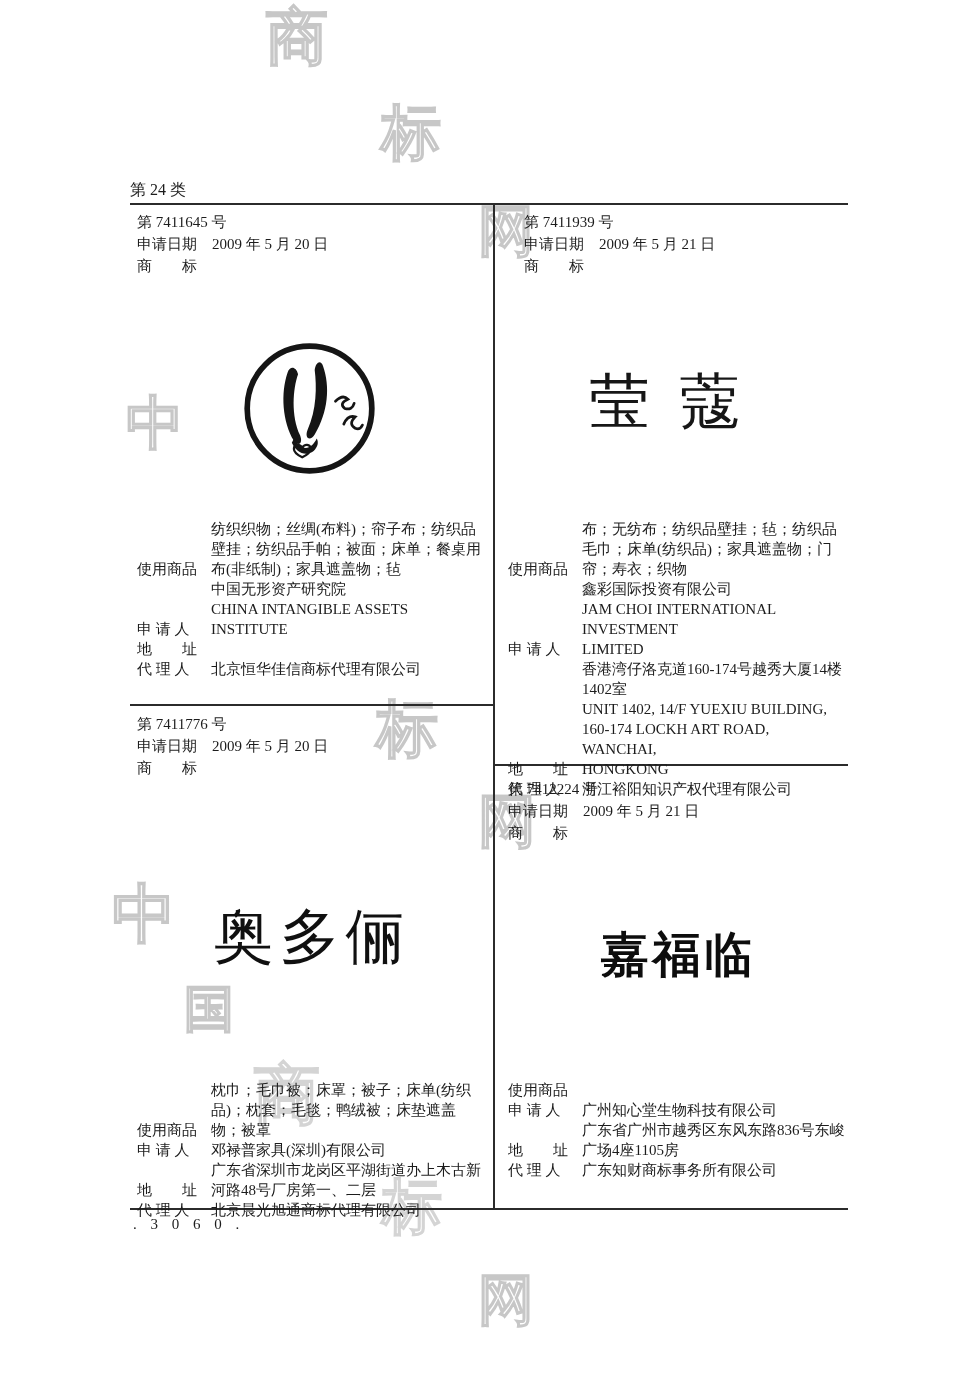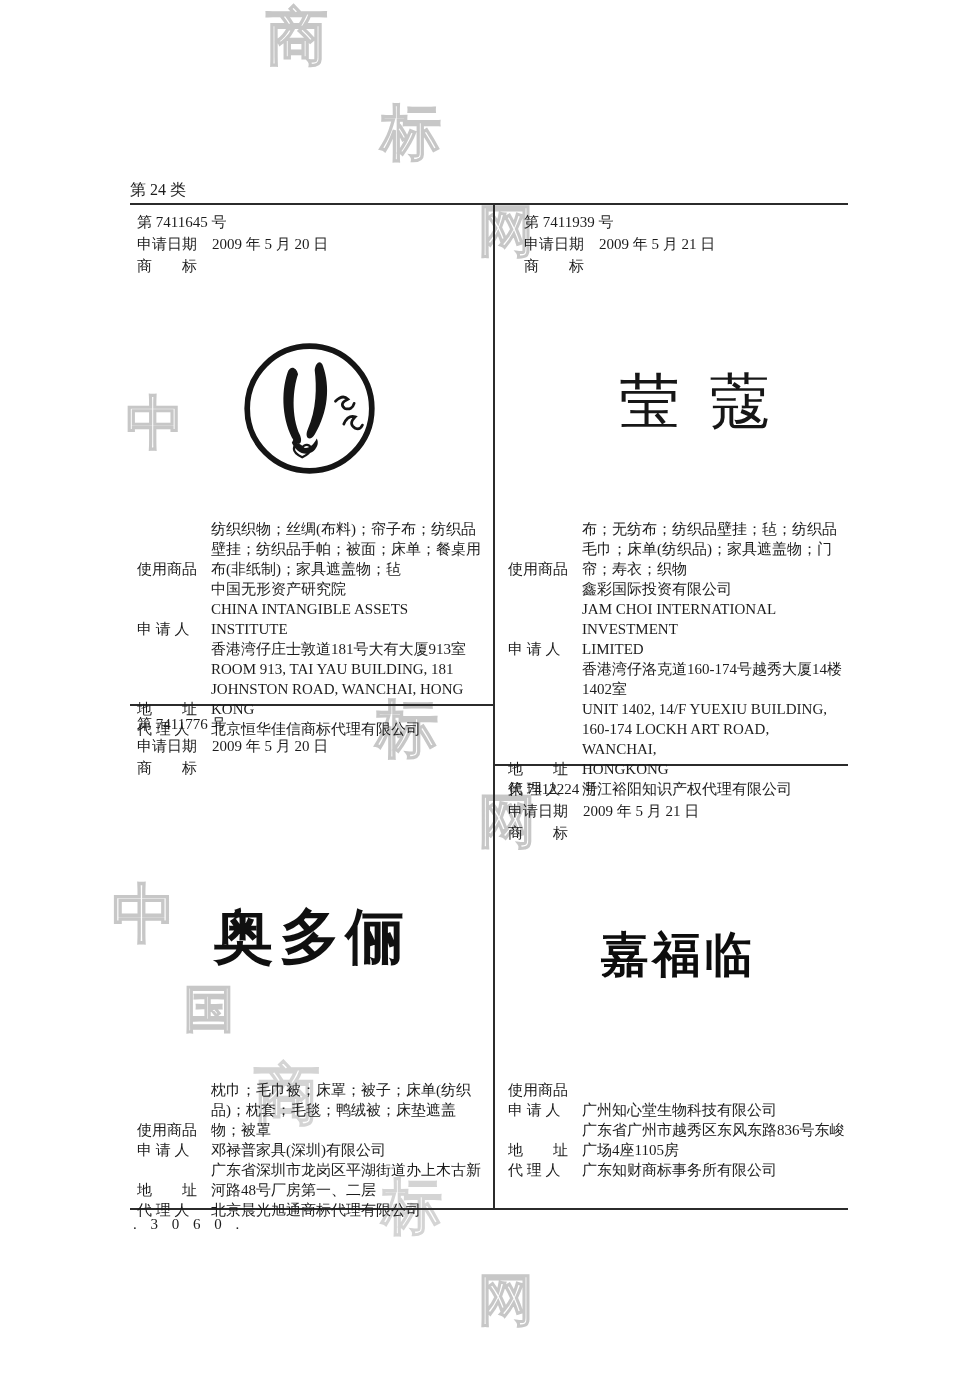--- a/index.html
+++ b/index.html
@@ -18,21 +18,21 @@
 
   
   .entry-header{position:absolute;z-index:3;font-size:15px;line-height:22px;white-space:nowrap;}
   .entry-header .dateval{margin-left:15px;}
 
   .class-label{position:absolute;left:130px;top:180px;font-size:16px;z-index:3;}
 
   
   .mark-area{position:absolute;z-index:3;display:flex;align-items:center;justify-content:center;}
   .mark-text-serif{font-family:"Liberation Serif","DejaVu Serif",serif;font-size:60px;letter-spacing:30px;text-indent:30px;color:#161616;}
-  .mark-text-round{font-family:"DejaVu Sans","Liberation Sans",sans-serif;font-weight:700;font-size:60px;letter-spacing:6px;text-indent:6px;color:#101010;}
+  .mark-text-round{font-family:"DejaVu Sans","Liberation Sans",sans-serif;font-weight:400;font-size:60px;letter-spacing:6px;text-indent:6px;color:#101010;}
   .mark-text-bold{font-family:"DejaVu Sans","Liberation Sans",sans-serif;font-weight:bold;font-size:48px;letter-spacing:4px;text-indent:4px;color:#0d0d0d;}
 
   
   .fields{position:absolute;z-index:3;font-size:15px;line-height:20px;}
   .field-row{display:flex;align-items:flex-end;}
   .field-label{flex:none;width:64px;white-space:pre;}
   .field-value{margin-left:10px;white-space:pre-line;}
   .fields-left{left:137px;width:345px;}
   .fields-left .field-value{width:270px;}
   .fields-right{left:508px;width:340px;}
@@ -89,39 +89,36 @@
       <div class="field-label">使用商品</div>
       <div class="field-value">纺织织物；丝绸(布料)；帘子布；纺织品壁挂；纺织品手帕；被面；床单；餐桌用布(非纸制)；家具遮盖物；毡</div>
     </div>
     <div class="field-row">
       <div class="field-label">申 请 人</div>
       <div class="field-value">中国无形资产研究院
 CHINA INTANGIBLE ASSETS INSTITUTE</div>
     </div>
     <div class="field-row">
       <div class="field-label">地　　址</div>
-      <div class="field-value">香港湾仔庄士敦道181号大有大厦913室
-ROOM 913, TAI YAU BUILDING, 181
-JOHNSTON ROAD, WANCHAI, HONG KONG</div>
     </div>
     <div class="field-row">
       <div class="field-label">代 理 人</div>
       <div class="field-value">北京恒华佳信商标代理有限公司</div>
     </div>
   </div>
 
   <div class="entry-header" style="left:508px;top:211px;margin-left:16px;">
     <div>第 7411939 号</div>
     <div>
       <span>申请日期</span><span class="dateval">2009 年 5 月 21 日</span>
     </div>
     <div>商　　标</div>
   </div>
 
-  <div class="mark-area" style="left:526px;top:345px;width:337px;height:115px;">
+  <div class="mark-area" style="left:496px;top:345px;width:337px;height:115px;">
     <span class="mark-text-serif">莹蔻</span>
   </div>
 
   <div class="fields fields-right" style="top:519px;">
     <div class="field-row">
       <div class="field-label">使用商品</div>
       <div class="field-value">布；无纺布；纺织品壁挂；毡；纺织品毛巾；床单(纺织品)；家具遮盖物；门帘；寿衣；织物</div>
     </div>
     <div class="field-row">
       <div class="field-label">申 请 人</div>

